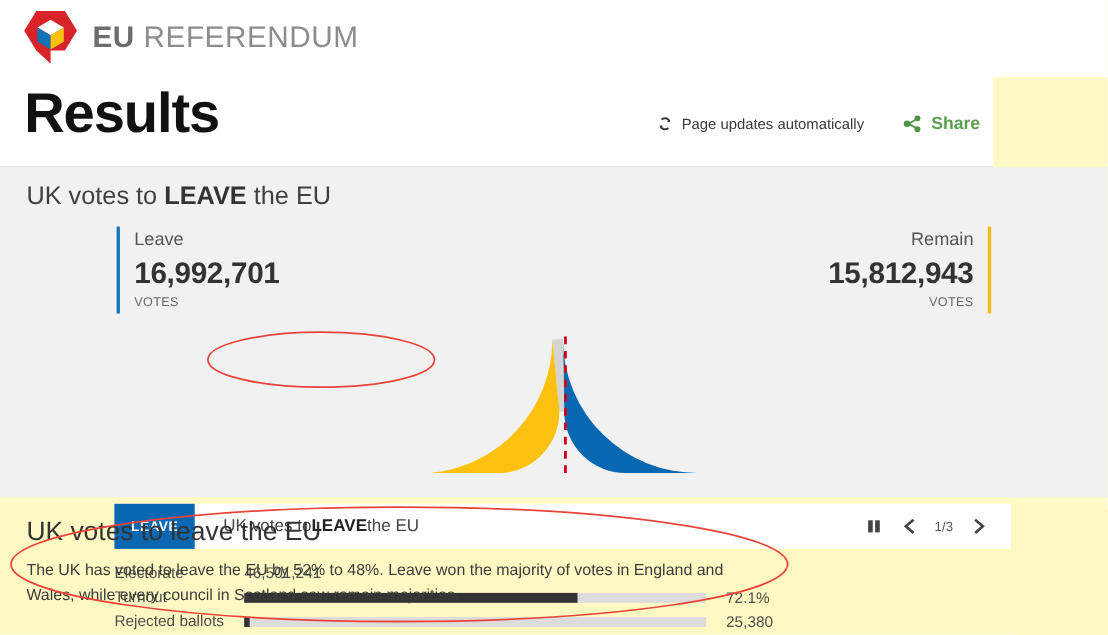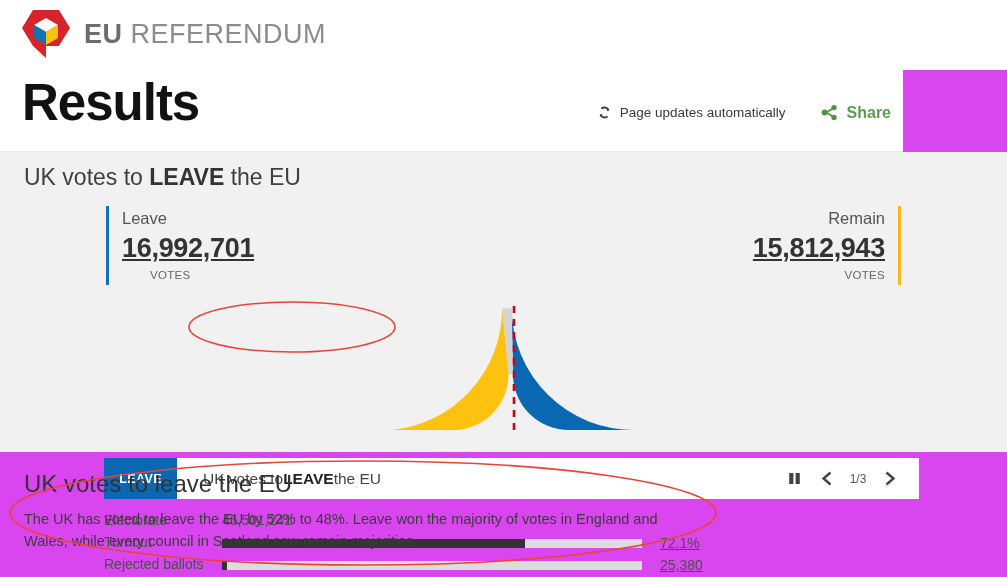--- a/index.html
+++ b/index.html
@@ -4,21 +4,21 @@
 <title>EU Referendum Results</title>
 <style>
   * { box-sizing: border-box; margin: 0; padding: 0; }
   html, body {
     width: 1007px;
     height: 577px;
     background: #ffffff;
     font-family: "Liberation Sans", sans-serif;
     overflow: hidden;
   }
-  #root { position: relative; width: 1007px; height: 577px; background: #d946ef; }
+  #root { position: relative; width: 1007px; height: 577px; background: #fef9c3; }
 
   
   .masthead {
     position: absolute; left: 0; top: 0; width: 1007px; height: 70px;
     background: #fff;
   }
   .logo-wrap {
     position: absolute; left: 20px; top: 8px;
     display: flex; align-items: center; gap: 12px;
   }
@@ -57,22 +57,22 @@
     position: absolute; left: 24px; top: 12px;
     font-size: 23px; color: #404040; font-weight: 400; white-space: nowrap;
   }
   .panel-headline b { font-weight: 700; color: #333; }
 
   
   .total { position: absolute; top: 54px; }
   .total.leave { left: 106px; border-left: 3px solid #1272b8; padding-left: 13px; text-align: left; }
   .total.remain { right: 106px; border-right: 3px solid #f5b912; padding-right: 13px; text-align: right; }
   .total .who { font-size: 16.5px; color: #555; line-height: 1.5; }
-  .total .num { font-size: 27px; font-weight: 700; color: #333; line-height: 1.3; letter-spacing: -.3px; text-decoration: underline; }
-  .total .votes { font-size: 11.5px; color: #666; letter-spacing: .3px; line-height: 1.7; margin-left: 28px; }
+  .total .num { font-size: 27px; font-weight: 700; color: #333; line-height: 1.3; letter-spacing: -.3px; }
+  .total .votes { font-size: 11.5px; color: #666; letter-spacing: .3px; line-height: 1.7; }
 
   
   .gauge { position: absolute; left: 388px; top: 152px; width: 252px; height: 130px; }
   .gauge svg { display: block; }
   .gauge-caption {
     position: absolute; left: 388px; top: 285px; width: 252px;
     text-align: center; font-size: 13.5px; color: #555;
   }
 
   
@@ -100,21 +100,21 @@
   .stats { position: absolute; left: 104px; top: 360px; width: 600px; }
   .stat-row { display: flex; align-items: flex-start; height: 22px; }
   .stat-row.tall { height: 34px; }
   .stat-label { width: 118px; font-size: 14px; color: #4d4d4d; line-height: 1.25; }
   .stat-value-plain { font-size: 14px; color: #4d4d4d; }
   .bar-track {
     position: relative; width: 420px; height: 9px; background: #dcdcdc;
     margin-top: 5px;
   }
   .bar-fill { position: absolute; left: 0; top: 0; height: 9px; background: #333; }
-  .stat-num { margin-left: 18px; font-size: 14px; color: #4d4d4d; line-height: 1; margin-top: 2px; text-decoration: underline; }
+  .stat-num { margin-left: 18px; font-size: 14px; color: #4d4d4d; line-height: 1; margin-top: 2px; }
 
   .how-link {
     position: absolute; right: 82px; top: 272px;
     font-size: 14.5px; font-weight: 700; color: #1a1a1a; cursor: pointer;
     white-space: nowrap;
   }
 
   
   .story { position: absolute; left: 0; top: 462px; width: 1007px; }
   .story-title {

